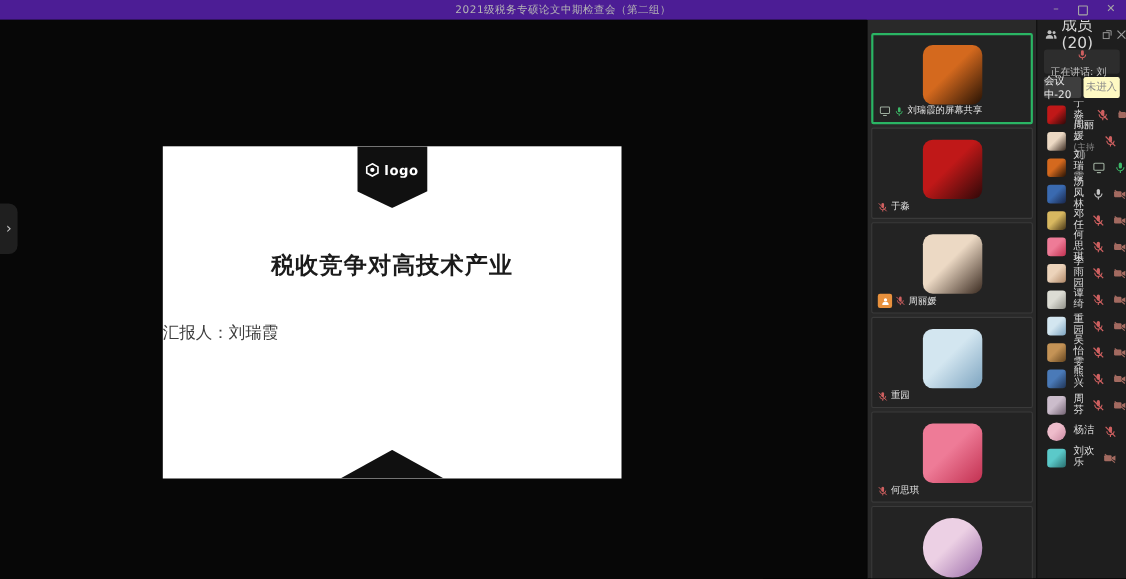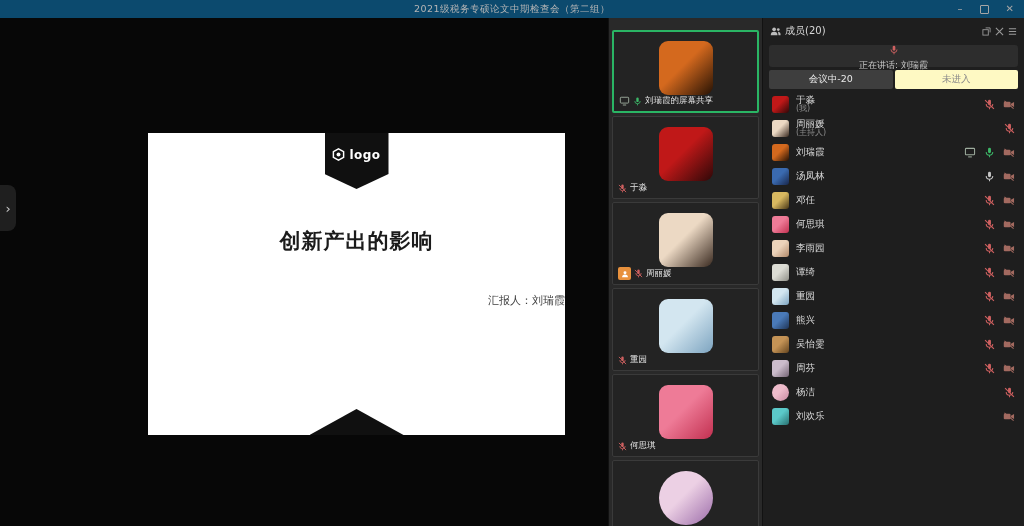--- a/index.html
+++ b/index.html
@@ -2,53 +2,53 @@
 <html><head>
 <meta charset="utf-8">
 <style>
   html,body{margin:0;padding:0;}
   body{
     width:1024px;height:526px;overflow:hidden;background:#000;
     font-family:"DejaVu Sans","Liberation Sans",sans-serif;
     -webkit-font-smoothing:antialiased;
   }
   
-  .titlebar{height:18px;background:#0c4a6e;position:relative;display:flex;align-items:center;justify-content:center;}
+  .titlebar{height:18px;background:#4c1d95;position:relative;display:flex;align-items:center;justify-content:center;}
   .titlebar .title{font-size:9.5px;color:#b5b5b5;letter-spacing:.5px;}
   .win-controls{position:absolute;right:10px;top:0;height:18px;display:flex;align-items:center;gap:17px;}
   .win-btn{color:#a5a5a5;font-size:10px;line-height:1;cursor:default;display:flex;align-items:center;justify-content:center;}
   .max-box{width:7px;height:7px;border:1px solid #a5a5a5;border-radius:1px;}
   
   .app{display:flex;height:508px;}
   
-  .share-area{width:608px;position:relative;background:#070707;flex-shrink:0;}
+  .share-area{width:788px;position:relative;background:#070707;flex-shrink:0;}
   .expander{position:absolute;left:0;top:167px;width:16px;height:46px;background:#1f1f1f;
     border-radius:0 8px 8px 0;color:#c9c9c9;display:flex;align-items:center;justify-content:center;
     font-size:13px;cursor:pointer;}
   .slide{position:absolute;left:148px;top:115px;width:417px;height:302px;background:#ffffff;}
   .banner{position:absolute;left:50%;transform:translateX(-50%);top:0;width:64px;height:56px;background:#101010;
     clip-path:polygon(0 0,100% 0,100% 73%,50% 100%,0 73%);
     display:flex;align-items:center;justify-content:center;gap:4px;box-sizing:border-box;padding-bottom:13px;}
   .banner .logo-text{color:#fff;font-weight:bold;font-size:12px;letter-spacing:.5px;}
   .slide-title{margin-top:94px;text-align:center;font-weight:bold;font-size:21px;line-height:1.38;color:#1b1b1b;letter-spacing:1px;}
-  .presenter{margin-top:37px;text-align:right;font-size:11px;color:#3d3d3d;}
+  .presenter{margin-top:37px;text-align:left;font-size:15px;color:#3d3d3d;}
   .slide-tri{position:absolute;bottom:0;left:50%;transform:translateX(-50%);width:94px;height:26px;background:#101010;
     clip-path:polygon(50% 0,100% 100%,0 100%);}
   
   .thumb-strip{width:154px;background:#292929;box-sizing:border-box;padding:12px 3px 16px 3px;
     display:flex;flex-direction:column;gap:3px;overflow:hidden;border-left:1px solid #111;flex-shrink:0;text-align:right;}
   .thumb{height:83px;flex-shrink:0;background:#232323;border:1px solid #3a3a3a;border-radius:2px;position:relative;box-sizing:border-box;cursor:pointer;}
   .thumb.active{border:2px solid #2ab564;}
   .thumb .pic{position:absolute;left:50%;top:46%;transform:translate(-50%,-50%);width:54px;height:54px;border-radius:9px;}
   .thumb .label{position:absolute;left:5px;bottom:4px;display:flex;align-items:center;gap:3px;
     font-size:8.5px;color:#e2e2e2;max-width:140px;white-space:nowrap;}
   .host-badge{width:13px;height:13px;border-radius:2px;background:#e8913d;display:flex;align-items:center;justify-content:center;flex-shrink:0;}
   
   .member-panel{flex:1;background:#1e1e1e;border-left:1px solid #121212;display:flex;flex-direction:column;overflow:hidden;}
-  .mp-header{height:26px;display:flex;align-items:center;padding:0 7px;gap:4px;color:#d8d8d8;font-size:10px;flex-shrink:0;}
+  .mp-header{height:26px;display:flex;align-items:center;padding:0 7px;gap:4px;color:#d8d8d8;font-size:14px;flex-shrink:0;}
   .mp-header .spacer{margin-left:auto;}
   .hdr-ic{color:#9a9a9a;display:flex;align-items:center;cursor:pointer;}
   .speaking-bar{margin:1px 6px 3px 6px;height:22px;background:#2d2d2d;border-radius:3px;
     display:flex;align-items:center;padding:0 6px;gap:4px;font-size:9px;color:#c6c6c6;flex-shrink:0;flex-direction:column;}
   .speaking-bar .sq{margin-left:auto;width:14px;height:14px;background:#474747;border-radius:2px;cursor:pointer;}
   .tabs{display:flex;margin:0 6px 3px 6px;gap:2px;flex-shrink:0;}
   .tab{flex:1;height:19px;display:flex;align-items:center;justify-content:center;font-size:9.5px;border-radius:2px;cursor:pointer;}
   .tab.active{background:#3e3e3e;color:#e9e9e9;}
   .tab.inactive{background:#fef9c3;color:#8a8a8a;}
   .member-list{flex:1;overflow:hidden;}
@@ -87,21 +87,21 @@
   <div class="share-area">
     <div class="slide">
       <div class="banner">
         <svg width="13" height="13" viewBox="0 0 14 14">
           <polygon points="7,1 12.5,4 12.5,10 7,13 1.5,10 1.5,4" fill="none" stroke="#ffffff" stroke-width="1.6"></polygon>
           <circle cx="7" cy="7" r="2.1" fill="#ffffff"></circle>
         </svg>
         <span class="logo-text">logo</span>
       </div>
       <div class="slide-title">
-        <div>创新产出的影响</div>
+        <div>税收竞争对高技术产业</div>
       </div>
       <div class="presenter">汇报人：刘瑞霞</div>
       <div class="slide-tri"></div>
     </div>
     <div class="expander">
       <span>›</span>
     </div>
   </div>
 
   <div class="thumb-strip" id="thumb-strip">
@@ -478,49 +478,49 @@
         <svg width="12" height="11" viewBox="0 0 13 12" fill="currentColor" stroke="currentColor">
           <rect x="0.8" y="3" width="7.4" height="6" rx="1.2" stroke="none"></rect>
           <path d="M8.6 5.2l3.4-1.8v5.2L8.6 6.8z" stroke="none"></path>
           <path d="M1.5 2L11.5 10.5" stroke-width="1.1"></path>
         </svg>
       </span>
     </div>
   </div>
 
   <div class="member-row">
+    <div class="m-avatar" style="background: linear-gradient(135deg, rgb(196, 147, 86) 0%, rgb(196, 147, 86) 45%, rgb(101, 69, 31) 100%);"></div>
+    <div class="m-names">
+      <span class="m-name">吴怡雯</span>
+
+    </div>
+    <div class="m-icons">
+
+      <span class="mic-icon muted">
+        <svg width="11" height="11" viewBox="0 0 12 12" fill="currentColor" stroke="currentColor">
+          <rect x="4.4" y="0.8" width="3.2" height="6" rx="1.6" stroke="none"></rect>
+          <path d="M2.4 5.4a3.6 3.6 0 0 0 7.2 0" fill="none" stroke-width="1.1"></path>
+          <path d="M6 9v2.2" fill="none" stroke-width="1.1"></path>
+          <path class="slash" d="M1.2 1.2L10.8 10.8" stroke-width="1.2"></path>
+        </svg>
+      </span>
+      <span class="camera-icon">
+        <svg width="12" height="11" viewBox="0 0 13 12" fill="currentColor" stroke="currentColor">
+          <rect x="0.8" y="3" width="7.4" height="6" rx="1.2" stroke="none"></rect>
+          <path d="M8.6 5.2l3.4-1.8v5.2L8.6 6.8z" stroke="none"></path>
+          <path d="M1.5 2L11.5 10.5" stroke-width="1.1"></path>
+        </svg>
+      </span>
+    </div>
+  </div>
+
+  <div class="member-row">
     <div class="m-avatar" style="background: linear-gradient(135deg, rgb(74, 122, 184) 0%, rgb(74, 122, 184) 45%, rgb(31, 52, 86) 100%);"></div>
     <div class="m-names">
       <span class="m-name">熊兴</span>
-
-    </div>
-    <div class="m-icons">
-
-      <span class="mic-icon muted">
-        <svg width="11" height="11" viewBox="0 0 12 12" fill="currentColor" stroke="currentColor">
-          <rect x="4.4" y="0.8" width="3.2" height="6" rx="1.6" stroke="none"></rect>
-          <path d="M2.4 5.4a3.6 3.6 0 0 0 7.2 0" fill="none" stroke-width="1.1"></path>
-          <path d="M6 9v2.2" fill="none" stroke-width="1.1"></path>
-          <path class="slash" d="M1.2 1.2L10.8 10.8" stroke-width="1.2"></path>
-        </svg>
-      </span>
-      <span class="camera-icon">
-        <svg width="12" height="11" viewBox="0 0 13 12" fill="currentColor" stroke="currentColor">
-          <rect x="0.8" y="3" width="7.4" height="6" rx="1.2" stroke="none"></rect>
-          <path d="M8.6 5.2l3.4-1.8v5.2L8.6 6.8z" stroke="none"></path>
-          <path d="M1.5 2L11.5 10.5" stroke-width="1.1"></path>
-        </svg>
-      </span>
-    </div>
-  </div>
-
-  <div class="member-row">
-    <div class="m-avatar" style="background: linear-gradient(135deg, rgb(196, 147, 86) 0%, rgb(196, 147, 86) 45%, rgb(101, 69, 31) 100%);"></div>
-    <div class="m-names">
-      <span class="m-name">吴怡雯</span>
 
     </div>
     <div class="m-icons">
 
       <span class="mic-icon muted">
         <svg width="11" height="11" viewBox="0 0 12 12" fill="currentColor" stroke="currentColor">
           <rect x="4.4" y="0.8" width="3.2" height="6" rx="1.6" stroke="none"></rect>
           <path d="M2.4 5.4a3.6 3.6 0 0 0 7.2 0" fill="none" stroke-width="1.1"></path>
           <path d="M6 9v2.2" fill="none" stroke-width="1.1"></path>
           <path class="slash" d="M1.2 1.2L10.8 10.8" stroke-width="1.2"></path>

